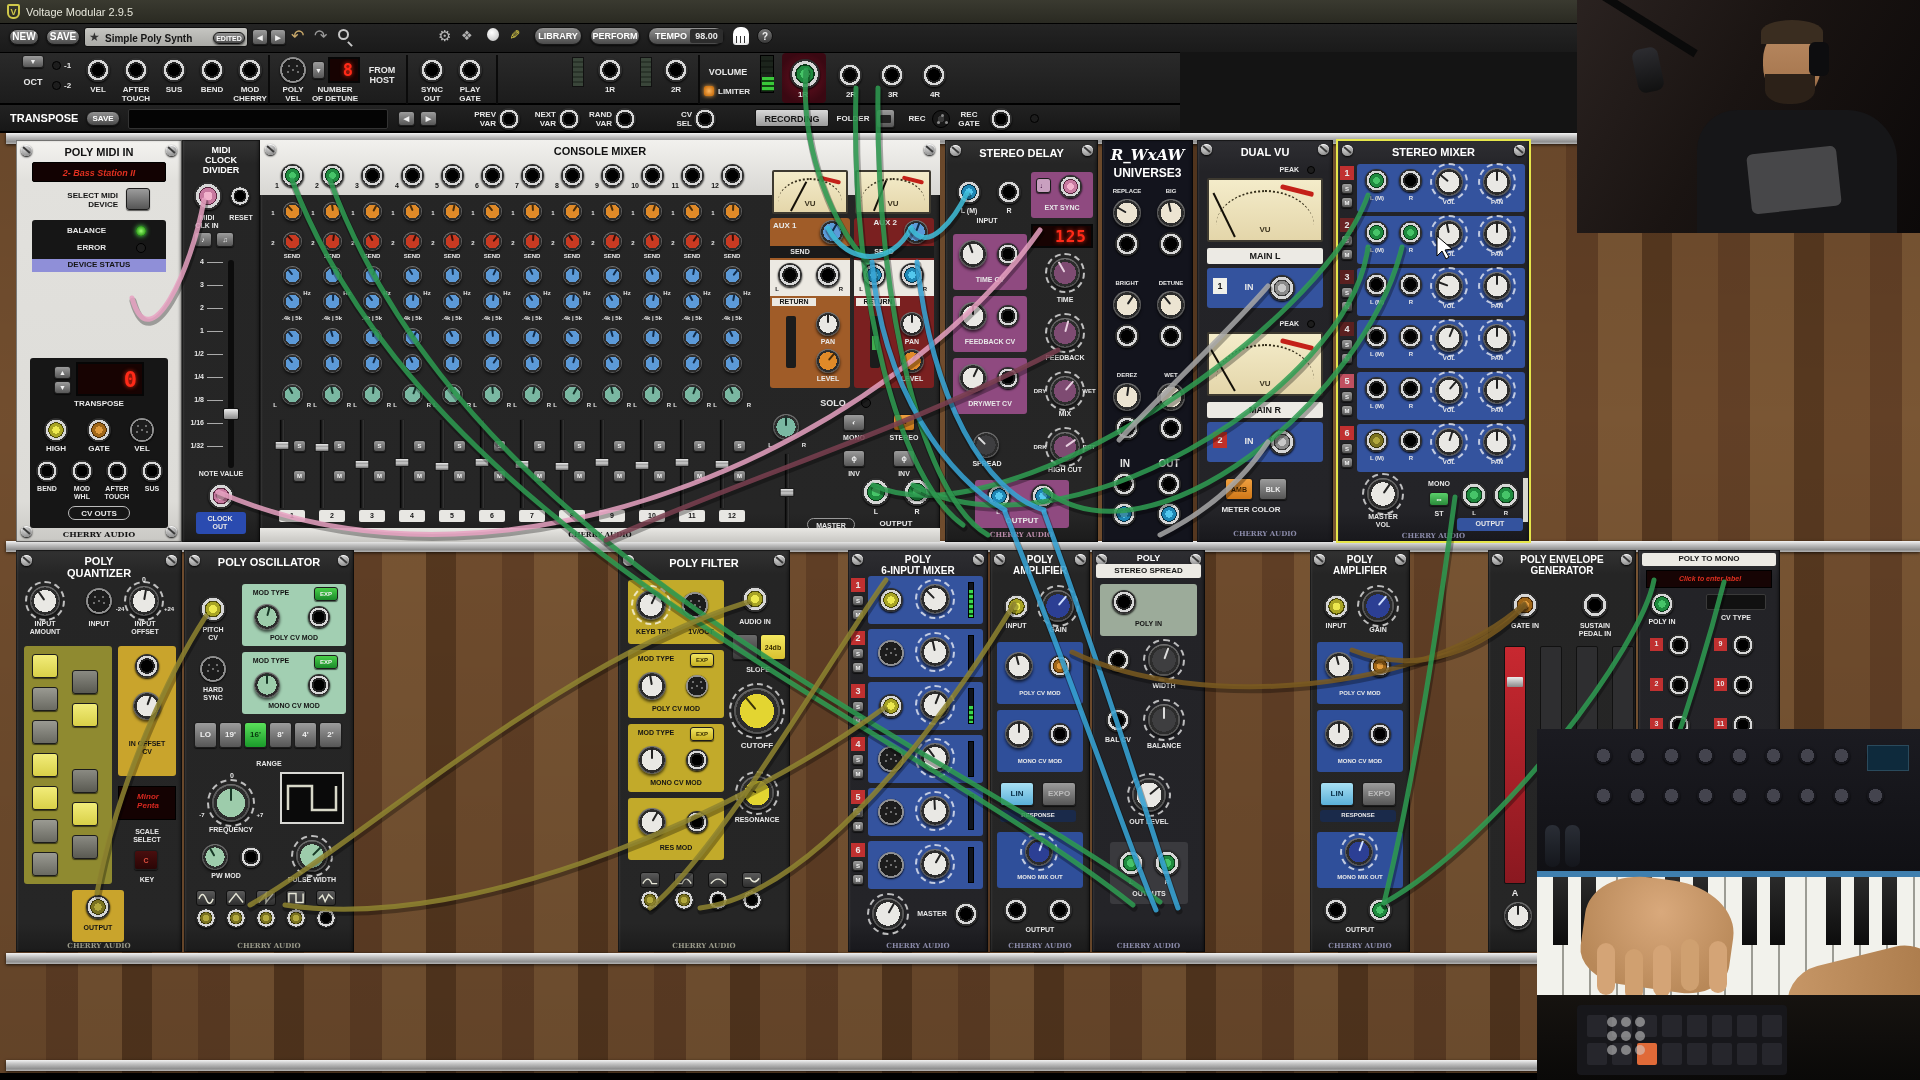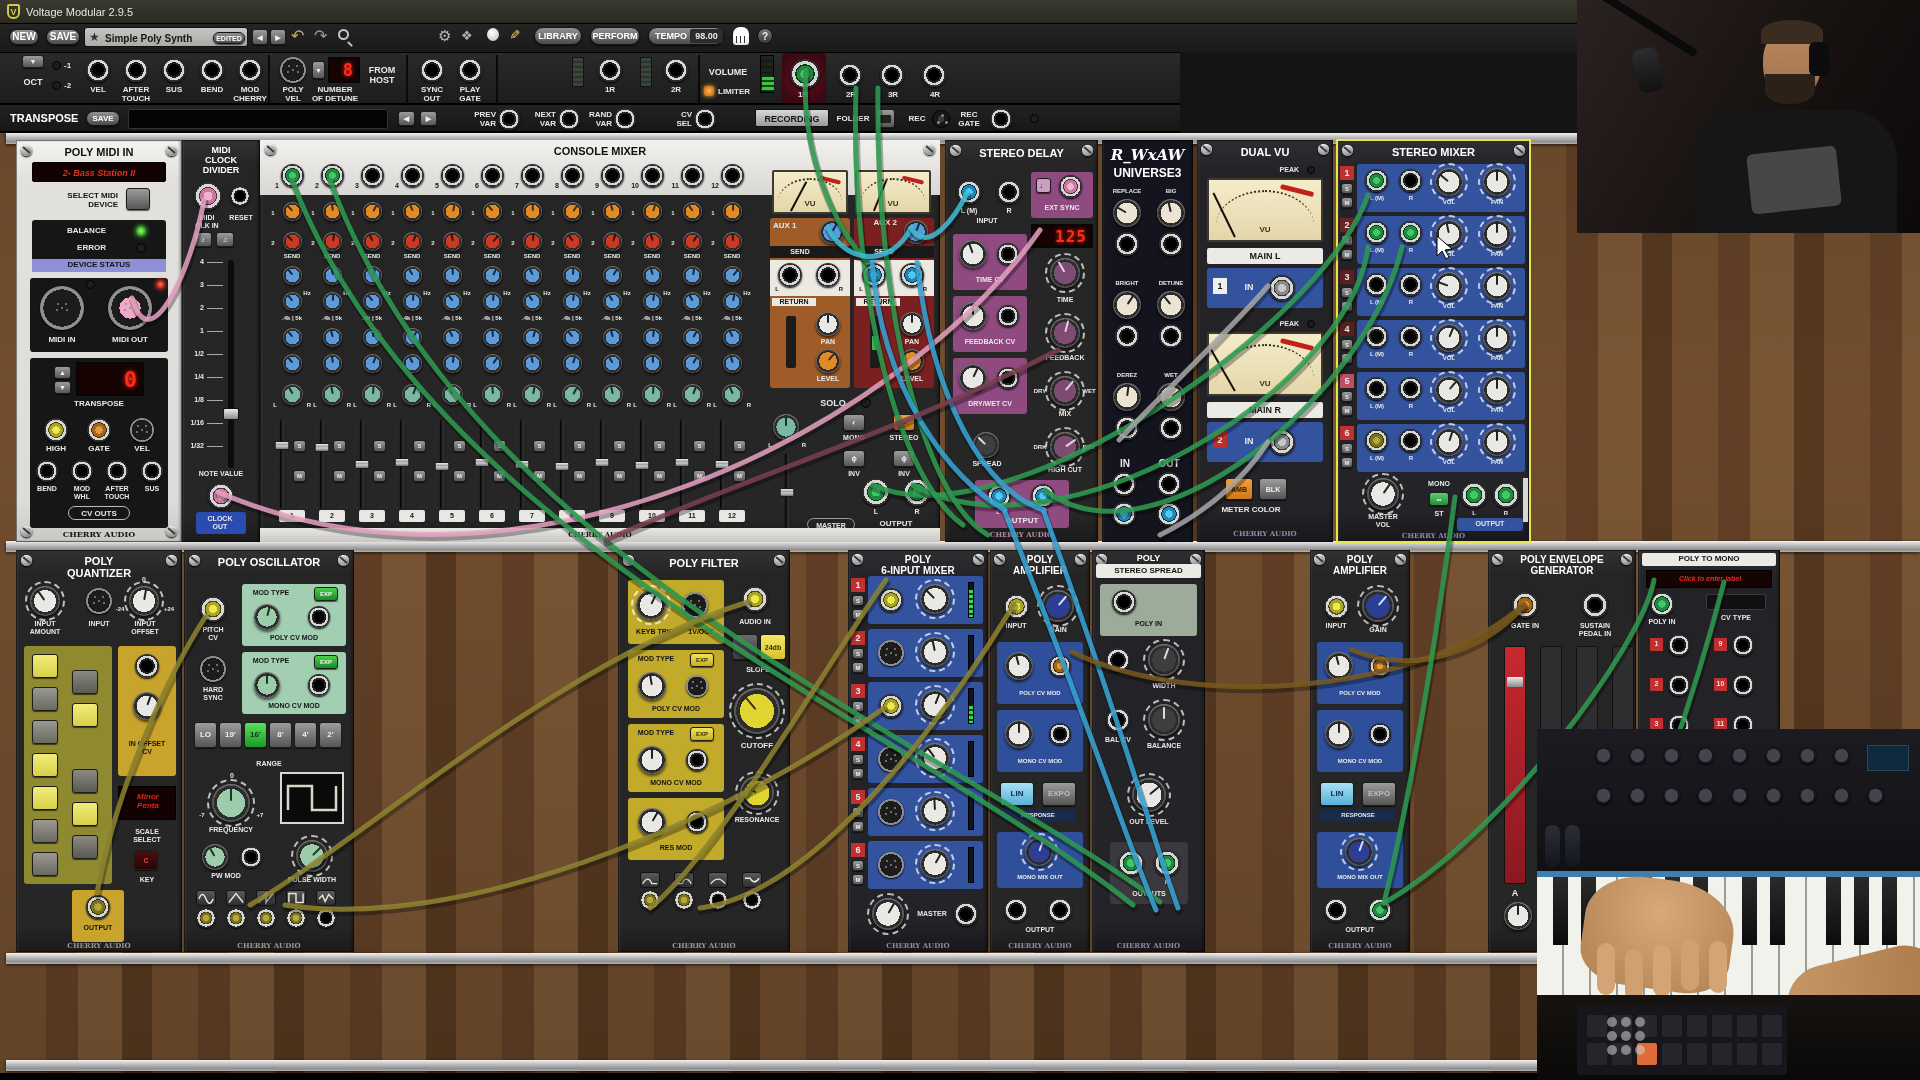--- a/index.html
+++ b/index.html
@@ -237,28 +237,20 @@
     <div class="btn" style="left:110px;top:48px;width:24px;height:22px"></div>
     <div class="panel" style="left:16px;top:80px;width:134px;height:52px;background:#161616">
       <span class="lb" style="left:14px;top:7px;width:60px;text-align:right">BALANCE</span>
       <span class="led ledg" style="left:104px;top:6px;width:10px;height:10px"></span>
       <span class="lb" style="left:14px;top:24px;width:60px;text-align:right">ERROR</span>
       <span class="led ledoff" style="left:104px;top:23px;width:10px;height:10px"></span>
       <span class="abs" style="left:0;bottom:0;width:134px;height:13px;background:#8f8fd8">
           <span class="lb dk" style="left:0;top:2px;width:134px">DEVICE STATUS</span>
         </span>
     </div>
-    <div class="panel" style="left:14px;top:138px;width:138px;height:74px;background:#161616">
-      <span class="din" style="left:10px;top:8px;width:44px;height:44px"></span>
-      <span class="din" style="left:78px;top:8px;width:44px;height:44px;background:radial-gradient(circle,#f0a8c8 0 34%,#1c1c1c 34% 60%,#909090 60% 72%,#0a0a0a 72%)"></span>
-      <span class="led ledoff" style="left:56px;top:2px;width:9px;height:9px"></span>
-      <span class="led ledr" style="left:126px;top:2px;width:9px;height:9px"></span>
-      <span class="lb" style="left:8px;top:58px;width:48px">MIDI IN</span>
-      <span class="lb" style="left:76px;top:58px;width:48px">MIDI OUT</span>
-    </div>
     <div class="panel" style="left:14px;top:218px;width:138px;height:170px;background:#161616">
       <span class="btn" style="left:24px;top:8px;width:17px;height:13px">▲</span>
       <span class="btn" style="left:24px;top:23px;width:17px;height:13px">▼</span>
       <span class="seg" style="left:46px;top:4px;width:68px;height:34px;font-size:22px">
           <span>0</span>
         </span>
       <span class="lb" style="left:0;top:42px;width:138px">TRANSPOSE</span>
       <span class="jack jyellow" style="left:14px;top:60px;width:24px;height:24px"></span>
       <span class="jack jorange" style="left:57px;top:60px;width:24px;height:24px"></span>
       <span class="din" style="left:100px;top:60px;width:24px;height:24px"></span>

